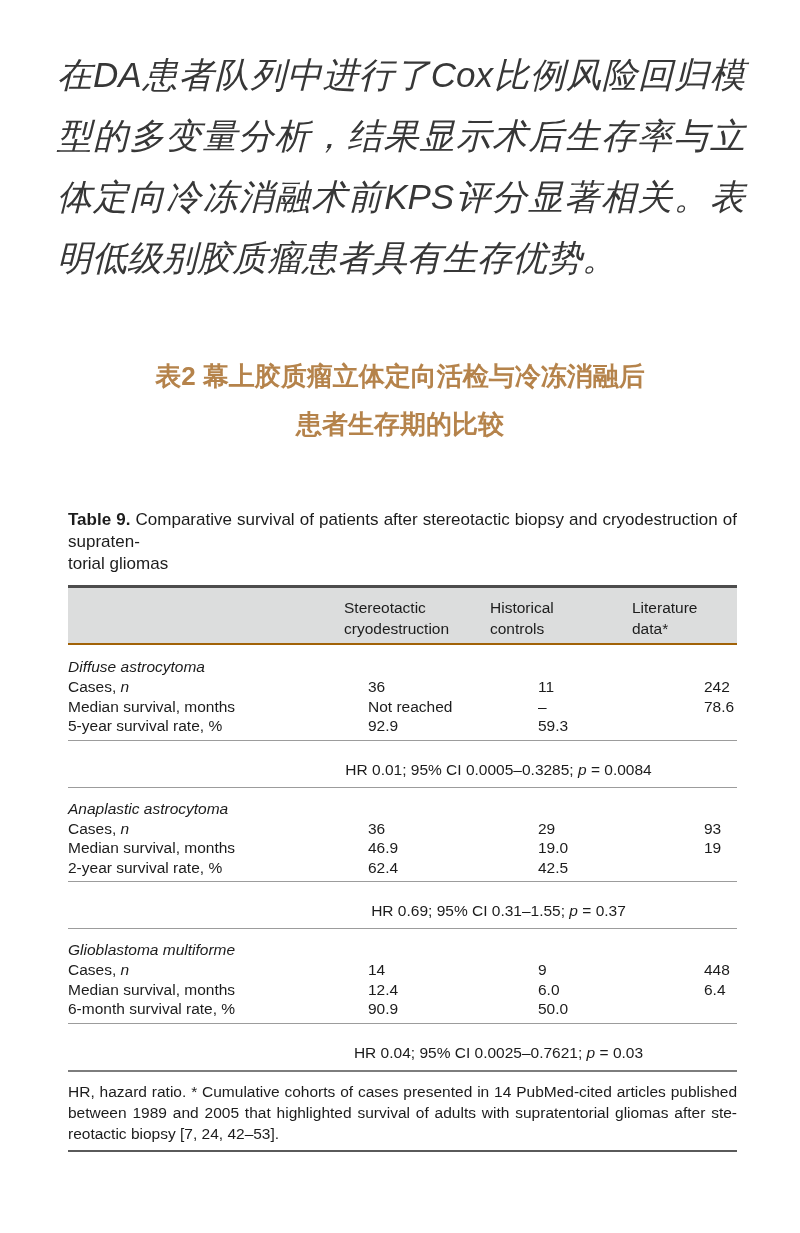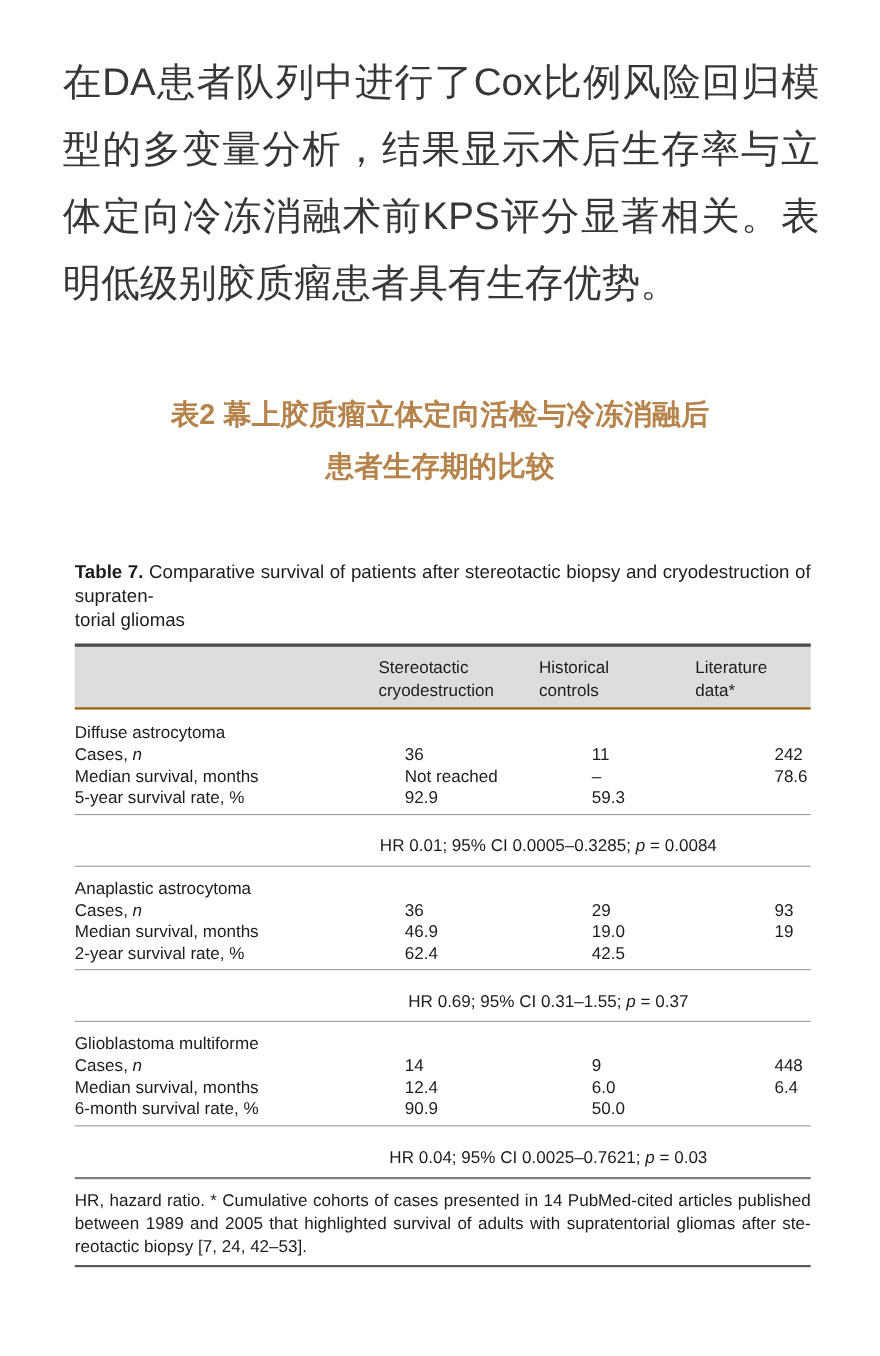--- a/index.html
+++ b/index.html
@@ -8,21 +8,21 @@
     width: 800px; height: 1233px;
     position: relative;
     font-family: "Liberation Sans", "DejaVu Sans", sans-serif;
     overflow: hidden;
   }
   .page { position: absolute; inset: 0; background: #ffffff; }
 
   
   .intro {
     position: absolute; top: 44px; left: 57px; width: 688px;
-    font-size: 35px; line-height: 61px; color: #373737;
+    font-size: 35px; line-height: 61px; color: #373737; font-style: italic;
   }
   .intro .zh-line { text-align: justify; text-align-last: justify; }
   .intro .zh-line.last { text-align: left; text-align-last: left; }
 
   
   .zh-caption {
     position: absolute; top: 352px; left: 0; width: 800px;
     text-align: center; font-weight: bold;
     font-size: 26px; line-height: 48px; color: #b5834b;
   }
@@ -42,21 +42,21 @@
     height: 60px;
     display: grid; grid-template-columns: 276px 146px 142px auto;
     padding-top: 9px; line-height: 21px;
   }
 
   .grid-row {
     display: grid; grid-template-columns: 276px 146px 142px auto;
     line-height: 19.5px;
     gap: 24px;
   }
-  .sec-heading { line-height: 20px; margin-top: 11px; }
+  .sec-heading { font-style: italic; line-height: 20px; margin-top: 11px; }
   .sec-1 .sec-heading { margin-top: 12px; }
   .cell-c3 { text-align: center; padding-right: 76px; }
 
   .rule-thin   { border: 0; border-top: 1px solid #9c9c9c; margin-top: 4px; }
   .rule-med    { border: 0; border-top: 2px solid #7d7d7d; margin-top: 4px; }
   .rule-bottom { border: 0; border-top: 2px solid #5a5a5a; margin-top: 6px; }
 
   .hr-note {
     padding: 20px 0 4px 192px;
     text-align: center; line-height: 18px;
@@ -81,21 +81,21 @@
   </div>
 
   <div class="zh-caption">
     <div>表2  幕上胶质瘤立体定向活检与冷冻消融后</div>
     <div>患者生存期的比较</div>
   </div>
 
   <div class="figure">
 
     <div class="fig-caption">
-      <div class="cap-line1"><b>Table 7.</b> <span>Comparative survival of patients after stereotactic biopsy and cryodestruction of supraten-</span></div>
+      <div class="cap-line1"><b>Table 9.</b> <span>Comparative survival of patients after stereotactic biopsy and cryodestruction of supraten-</span></div>
       <div>torial gliomas</div>
     </div>
 
     <div class="band">
       <div></div>
       <div>
         <div>Stereotactic</div>
         <div>cryodestruction</div>
       </div>
       <div>

